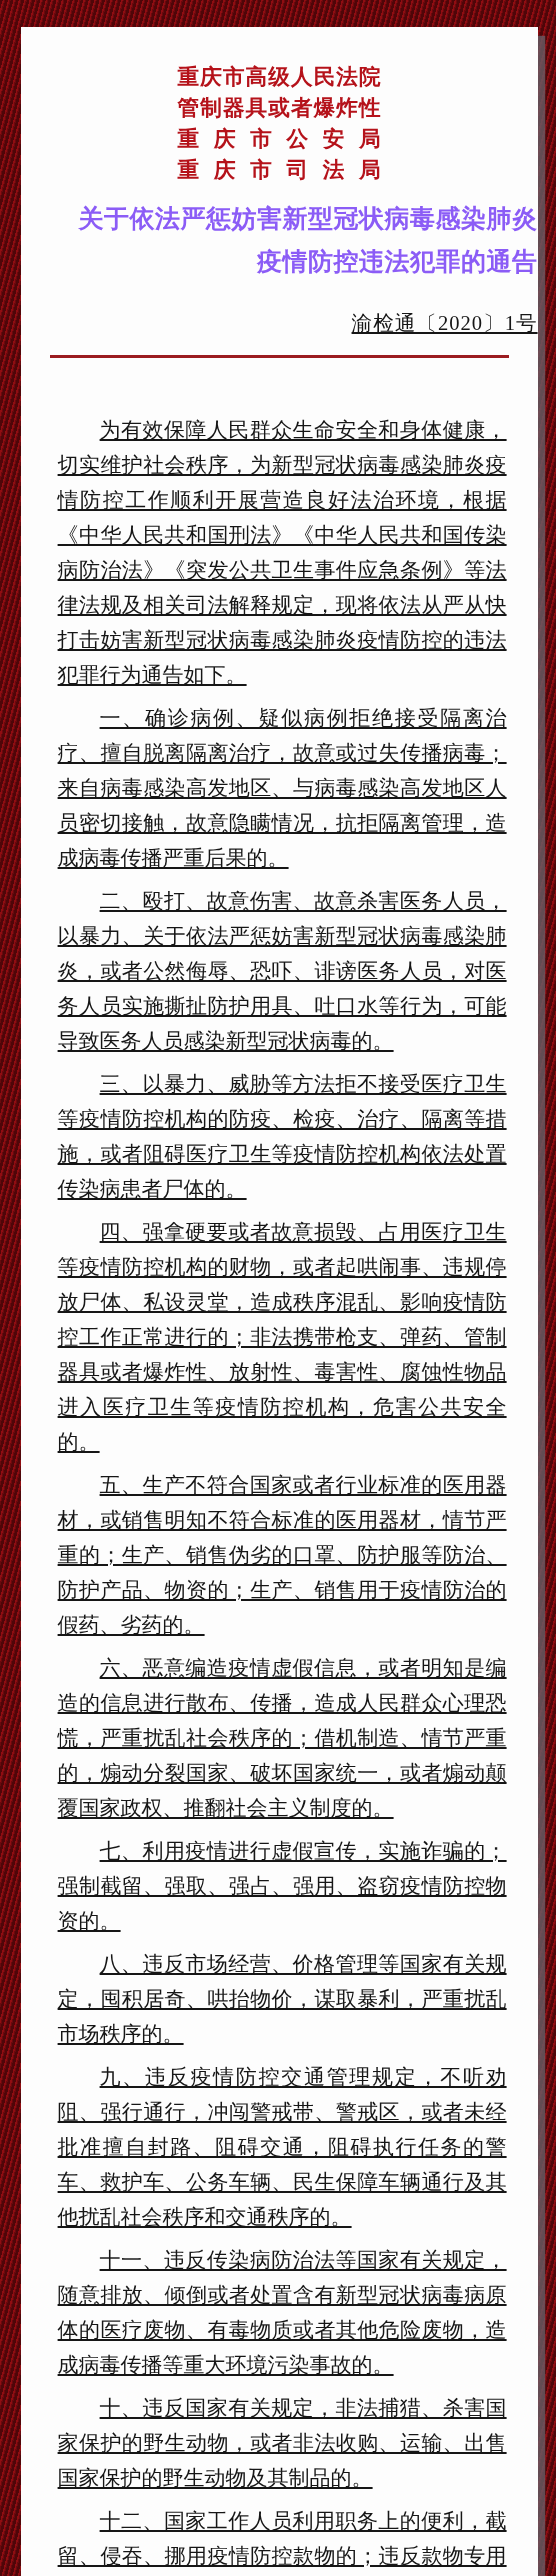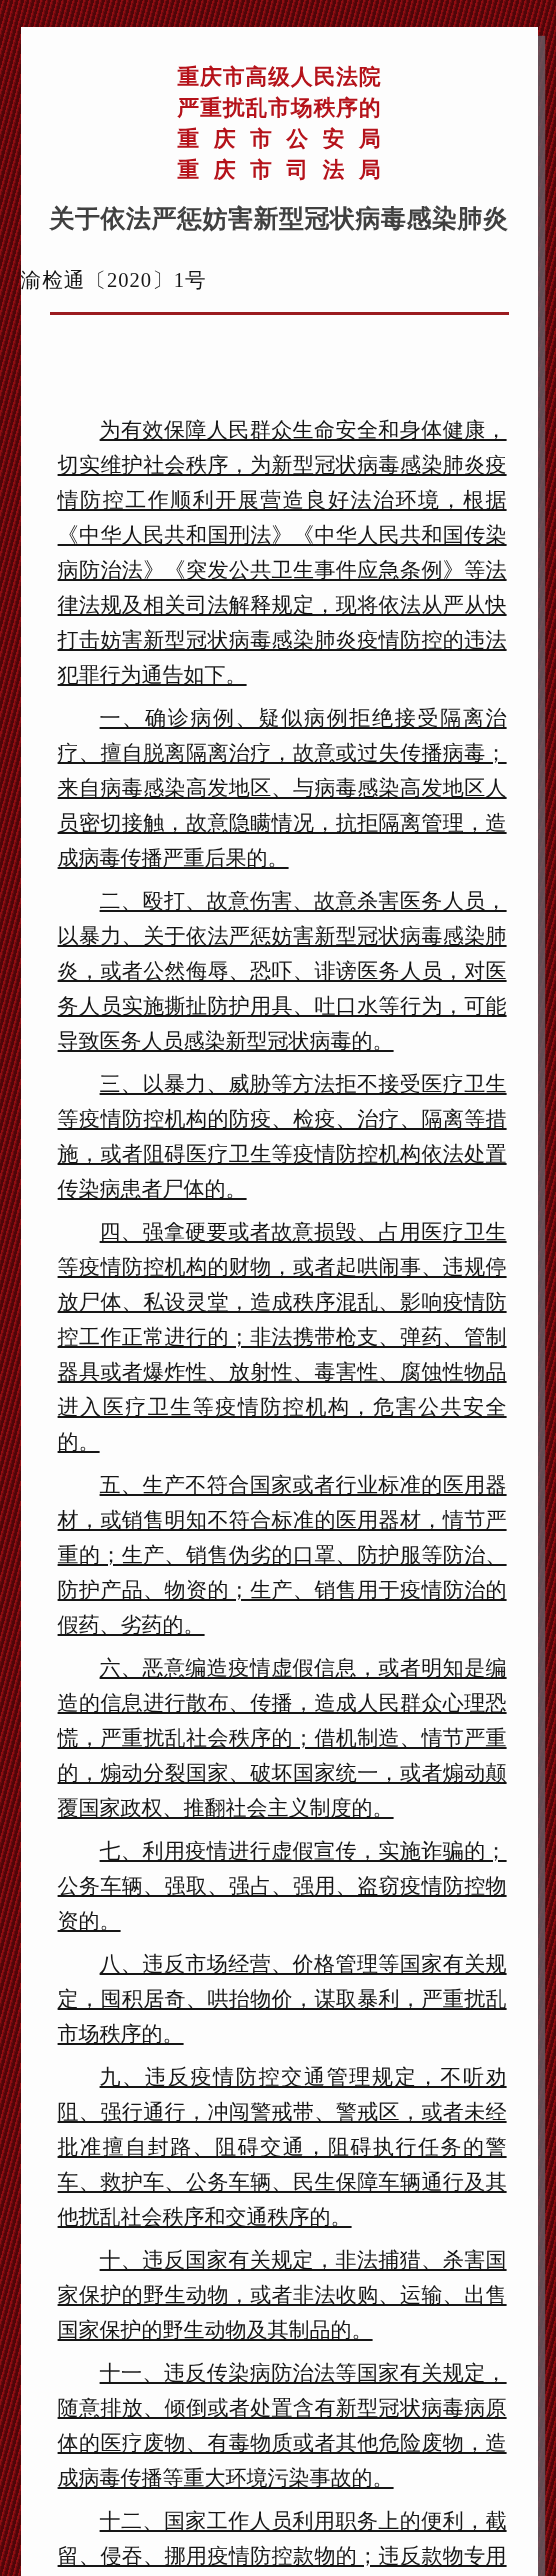--- a/index.html
+++ b/index.html
@@ -28,26 +28,26 @@
   .issuer-line{
     font-size:21.6px;line-height:31px;font-weight:700;
     color:#b5121a;
     text-align:justify;text-align-last:justify;
     white-space:nowrap;
   }
   
   .notice-title{
     margin:10.8px 0 0 0;
     font-size:25px;line-height:43px;font-weight:700;
-    color:#404040;text-align:center;letter-spacing:0.5px;font-family:Liberation Serif, serif;
+    color:#8b5cf6;text-align:right;letter-spacing:0.5px;font-family:Liberation Serif, serif;
   }
   
   .doc-no{
     margin-top:26px;font-size:20.6px;line-height:29px;
-    color:#161616;text-align:left;letter-spacing:1px;
+    color:#161616;text-align:right;letter-spacing:1px;text-decoration:underline;
   }
   .red-rule{
     margin:17px 29px 0 29px;height:3.1px;border:0;
     background:#9b1c20;
   }
   
   .body-text{
     position:absolute;left:29px;right:23px;top:378px;
     font-size:21px;line-height:35px;color:#161616;
     text-align:justify;
@@ -55,46 +55,47 @@
   .body-text p{margin:8px;text-indent:42px;text-decoration:underline;}
 </style>
 </head>
 <body>
 
 <div class="page">
   <div class="paper">
 
     <header class="issuers">
       <div class="issuer-line">重庆市高级人民法院</div>
-      <div class="issuer-line">严重扰乱市场秩序的</div>
+      <div class="issuer-line">管制器具或者爆炸性</div>
       <div class="issuer-line">重庆市公安局</div>
       <div class="issuer-line">重庆市司法局</div>
     </header>
 
     <h1 class="notice-title">
       <div>关于依法严惩妨害新型冠状病毒感染肺炎</div>
+      <div>疫情防控违法犯罪的通告</div>
     </h1>
 
     <div class="doc-no">渝检通〔2020〕1号</div>
 
     <hr class="red-rule">
 
     <main class="body-text">
       <p>为有效保障人民群众生命安全和身体健康，切实维护社会秩序，为新型冠状病毒感染肺炎疫情防控工作顺利开展营造良好法治环境，根据《中华人民共和国刑法》《中华人民共和国传染病防治法》《突发公共卫生事件应急条例》等法律法规及相关司法解释规定，现将依法从严从快打击妨害新型冠状病毒感染肺炎疫情防控的违法犯罪行为通告如下。</p>
       <p>一、确诊病例、疑似病例拒绝接受隔离治疗、擅自脱离隔离治疗，故意或过失传播病毒；来自病毒感染高发地区、与病毒感染高发地区人员密切接触，故意隐瞒情况，抗拒隔离管理，造成病毒传播严重后果的。</p>
       <p>二、殴打、故意伤害、故意杀害医务人员，以暴力、关于依法严惩妨害新型冠状病毒感染肺炎，或者公然侮辱、恐吓、诽谤医务人员，对医务人员实施撕扯防护用具、吐口水等行为，可能导致医务人员感染新型冠状病毒的。</p>
       <p>三、以暴力、威胁等方法拒不接受医疗卫生等疫情防控机构的防疫、检疫、治疗、隔离等措施，或者阻碍医疗卫生等疫情防控机构依法处置传染病患者尸体的。</p>
       <p>四、强拿硬要或者故意损毁、占用医疗卫生等疫情防控机构的财物，或者起哄闹事、违规停放尸体、私设灵堂，造成秩序混乱、影响疫情防控工作正常进行的；非法携带枪支、弹药、管制器具或者爆炸性、放射性、毒害性、腐蚀性物品进入医疗卫生等疫情防控机构，危害公共安全的。</p>
       <p>五、生产不符合国家或者行业标准的医用器材，或销售明知不符合标准的医用器材，情节严重的；生产、销售伪劣的口罩、防护服等防治、防护产品、物资的；生产、销售用于疫情防治的假药、劣药的。</p>
       <p>六、恶意编造疫情虚假信息，或者明知是编造的信息进行散布、传播，造成人民群众心理恐慌，严重扰乱社会秩序的；借机制造、情节严重的，煽动分裂国家、破坏国家统一，或者煽动颠覆国家政权、推翻社会主义制度的。</p>
-      <p>七、利用疫情进行虚假宣传，实施诈骗的；公务车辆、强取、强占、强用、盗窃疫情防控物资的。</p>
+      <p>七、利用疫情进行虚假宣传，实施诈骗的；强制截留、强取、强占、强用、盗窃疫情防控物资的。</p>
       <p>八、违反市场经营、价格管理等国家有关规定，囤积居奇、哄抬物价，谋取暴利，严重扰乱市场秩序的。</p>
       <p>九、违反疫情防控交通管理规定，不听劝阻、强行通行，冲闯警戒带、警戒区，或者未经批准擅自封路、阻碍交通，阻碍执行任务的警车、救护车、公务车辆、民生保障车辆通行及其他扰乱社会秩序和交通秩序的。</p>
+      <p>十一、违反传染病防治法等国家有关规定，随意排放、倾倒或者处置含有新型冠状病毒病原体的医疗废物、有毒物质或者其他危险废物，造成病毒传播等重大环境污染事故的。</p>
       <p>十、违反国家有关规定，非法捕猎、杀害国家保护的野生动物，或者非法收购、运输、出售国家保护的野生动物及其制品的。</p>
-      <p>十一、违反传染病防治法等国家有关规定，随意排放、倾倒或者处置含有新型冠状病毒病原体的医疗废物、有毒物质或者其他危险废物，造成病毒传播等重大环境污染事故的。</p>
       <p>十二、国家工作人员利用职务上的便利，截留、侵吞、挪用疫情防控款物的；违反款物专用管理制度，挪用用于疫情防控的救灾、优抚、救济款物的。</p>
       <p>十三、国家机关工作人员以及其他受指派、委托参加疫情防控的工作人员，滥用职权或玩忽职守，拒不执行疫情防控决定、命令，故意瞒报、缓报、谎报疫情，以及严重不负责任，造成疫情扩大或加重，致使公共财产、国家和人民利益遭受重大损失的。</p>
 
     </main>
 
   </div>
 </div>
 
 
 </body></html>

